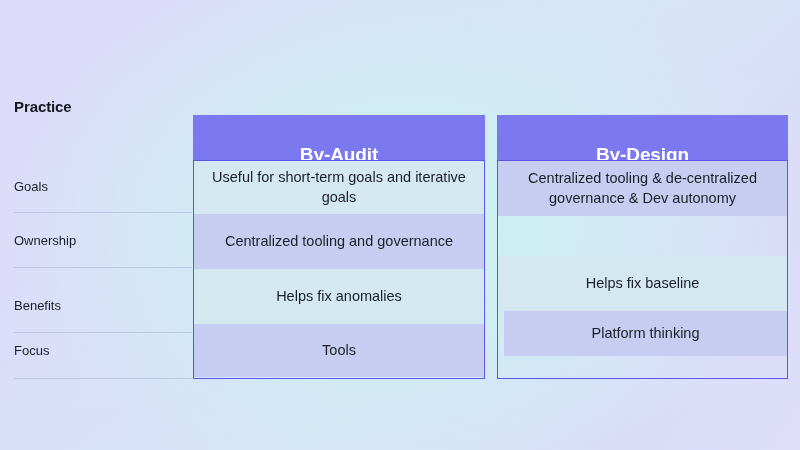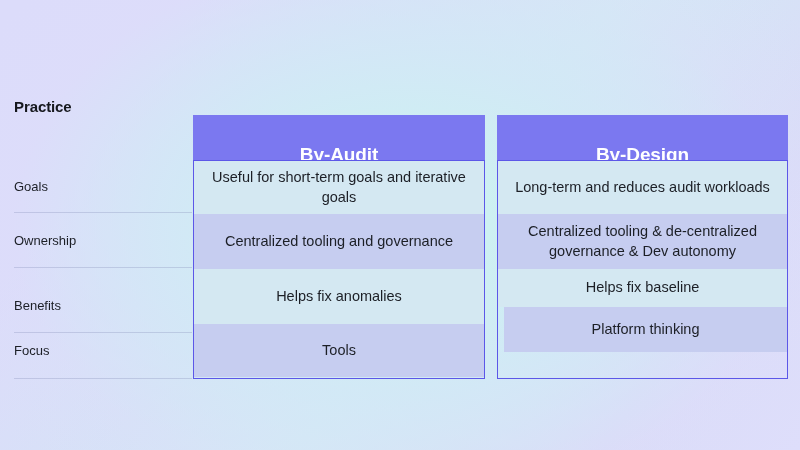--- a/index.html
+++ b/index.html
@@ -138,27 +138,24 @@
       <span>Tools</span>
     </div>
   </div>
 
   <div id="col-right" class="col-block">
     <div class="col-header">
       <span>By-Design</span>
     </div>
   </div>
   <div class="col-body" style="left:497px;width:291px;top:160px;height:219px;">
-    <div class="cell odd" style="height:53px;">
-      <span>Long-term and reduces audit workloads</span>
-    </div>
     <div class="cell even" style="height:55px;">
       <span>Centralized tooling &amp; de-centralized governance &amp; Dev autonomy</span>
     </div>
-    <div class="cell odd" style="height:38px;">
+    <div class="cell odd" style="height:55px;margin-top:40px;">
       <span>Helps fix baseline</span>
     </div>
     <div class="cell even" style="height:45px;margin-left:6px;">
       <span>Platform thinking</span>
     </div>
   </div>
 
 </div>
 
 </body></html>

